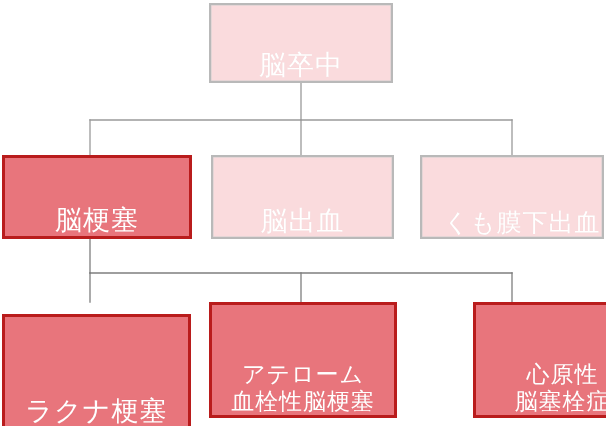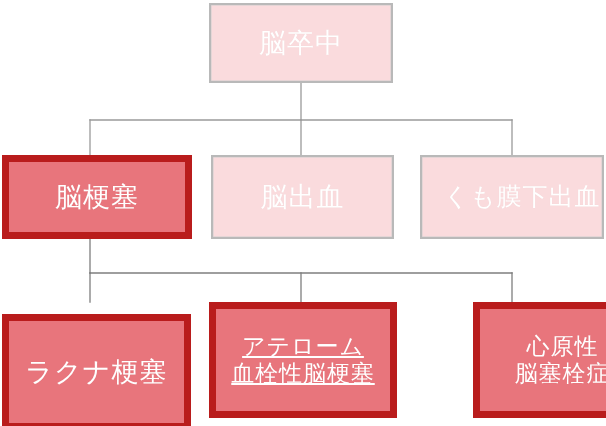--- a/index.html
+++ b/index.html
@@ -8,50 +8,50 @@
     width:606px;height:426px;overflow:hidden;position:relative;
   }
   #canvas{position:relative;width:606px;height:426px;background:#fff;}
 
   
   #connectors{position:absolute;left:0;top:0;width:606px;height:426px;}
 
   .node{
     position:absolute;
     box-sizing:border-box;
-    display:flex;align-items:center;justify-content:center;
+    display:flex;align-items:flex-end;justify-content:center;
     text-align:center;
     color:#ffffff;
     line-height:1.18;
     letter-spacing:0.04em;
     white-space:pre-line;
     z-index:3;
     font-weight:400;
   }
   .node.light{
     background:#fadbdd;
     border:2px solid #b9b9b9;
     box-shadow:0 0 0 0.5px #cfcfcf inset;
   }
   .node.dark{
     background:#e8757c;
-    border:7px solid #b91c1c;
+    border:3px solid #b91c1c;
   }
   .node .label{
     display:block;
     text-shadow:0 0 1px rgba(0,0,0,0.05);
   }
 
   
   #n-stroke          {left:209px;top:3px;  width:184px;height:80px; font-size:27px;}
   #n-infarct         {left:2px;  top:155px;width:190px;height:84px; font-size:27px;}
   #n-hemorrhage      {left:211px;top:155px;width:183px;height:84px; font-size:27px;}
   #n-subarachnoid    {left:420px;top:155px;width:184px;height:84px; font-size:25px;padding-left:20px;}
   #n-lacunar         {left:2px;  top:314px;width:189px;height:116px;font-size:27px;}
-  #n-atherothrombotic{left:209px;top:302px;width:188px;height:116px;font-size:23px;text-decoration:underline;}
+  #n-atherothrombotic{left:209px;top:302px;width:188px;height:116px;font-size:23px;}
   #n-cardioembolic   {left:425px;top:302px;width:179px;height:116px;font-size:23px;margin-left:48px;}
 </style>
 </head>
 <body>
 
 <div id="canvas">
 
   <svg id="connectors" viewBox="0 0 606 426" xmlns="http://www.w3.org/2000/svg">
     <g fill="none" stroke="#9a9a9a" stroke-width="1.3" stroke-linecap="square">
 

